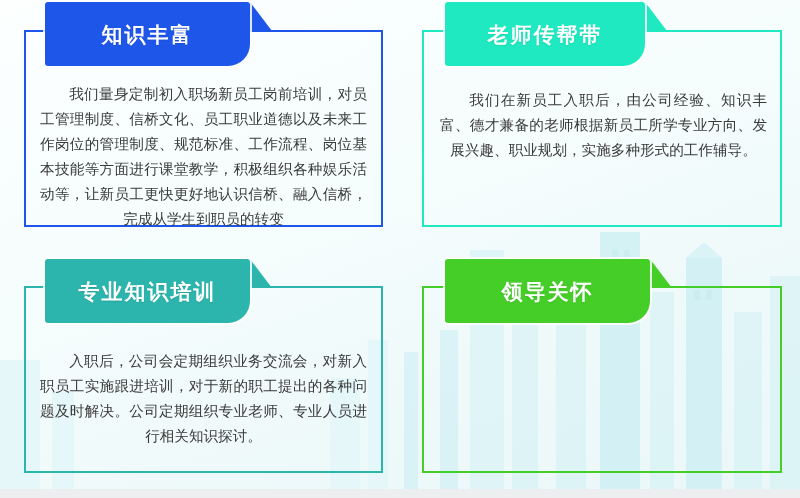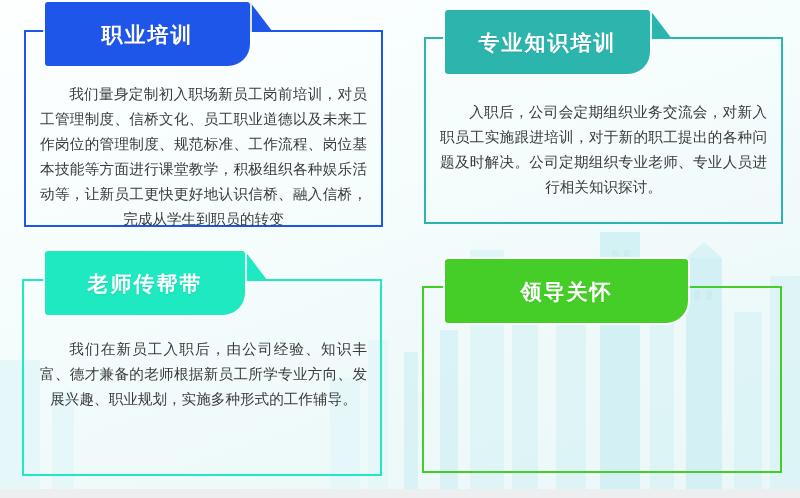--- a/index.html
+++ b/index.html
@@ -115,21 +115,21 @@
 
   .c1 .card-body { top: 82px; }
   .c2 .card-body { top: 88px; }
   .c3 .card-body { top: 100px; }
   .c4 .card-body { top: 95px; }
 
   .c2 .ribbon { width: 200px; }
   .c2 .ribbon-fold { left: 245px; }
   .c3 .ribbon { width: 205px; }
   .c3 .ribbon-fold { left: 250px; }
-  .c4 .ribbon { width: 243px; }
+  .c4 .ribbon { width: 205px; }
   .c4 .ribbon-fold { left: 250px; }
 </style>
 </head>
 <body style="background: rgb(242, 251, 251);">
 
 <div id="bg"></div>
 
 <svg id="bg-city" viewBox="0 0 800 498" preserveAspectRatio="none">
   <g fill="#d9f3f6" opacity="0.75">
     <rect x="470" y="250" width="34" height="248"></rect>
@@ -166,47 +166,47 @@
 <div id="bottom-strip" style="background: rgb(236, 238, 240);"></div>
 
 <div id="grid">
 
   <div class="card c1" style="--accent: #1f56ea;">
     <div class="card-frame">
       <div class="frame-notch"></div>
     </div>
     <div class="ribbon-fold"></div>
     <div class="ribbon">
-      <span class="ribbon-title">职业培训</span>
+      <span class="ribbon-title">知识丰富</span>
     </div>
     <div class="card-body">我们量身定制初入职场新员工岗前培训，对员工管理制度、信桥文化、员工职业道德以及未来工作岗位的管理制度、规范标准、工作流程、岗位基本技能等方面进行课堂教学，积极组织各种娱乐活动等，让新员工更快更好地认识信桥、融入信桥，完成从学生到职员的转变</div>
   </div>
 
+  <div class="card c2" style="--accent: #1fe9c0;">
+    <div class="card-frame">
+      <div class="frame-notch"></div>
+    </div>
+    <div class="ribbon-fold"></div>
+    <div class="ribbon">
+      <span class="ribbon-title">老师传帮带</span>
+    </div>
+    <div class="card-body">我们在新员工入职后，由公司经验、知识丰富、德才兼备的老师根据新员工所学专业方向、发展兴趣、职业规划，实施多种形式的工作辅导。</div>
+  </div>
+
   <div class="card c3" style="--accent: #2cb5ad;">
     <div class="card-frame">
       <div class="frame-notch"></div>
     </div>
     <div class="ribbon-fold"></div>
     <div class="ribbon">
       <span class="ribbon-title">专业知识培训</span>
     </div>
     <div class="card-body">入职后，公司会定期组织业务交流会，对新入职员工实施跟进培训，对于新的职工提出的各种问题及时解决。公司定期组织专业老师、专业人员进行相关知识探讨。</div>
   </div>
 
-  <div class="card c2" style="--accent: #1fe9c0;">
-    <div class="card-frame">
-      <div class="frame-notch"></div>
-    </div>
-    <div class="ribbon-fold"></div>
-    <div class="ribbon">
-      <span class="ribbon-title">老师传帮带</span>
-    </div>
-    <div class="card-body">我们在新员工入职后，由公司经验、知识丰富、德才兼备的老师根据新员工所学专业方向、发展兴趣、职业规划，实施多种形式的工作辅导。</div>
-  </div>
-
   <div class="card c4" style="--accent: #46ce28;">
     <div class="card-frame">
       <div class="frame-notch"></div>
     </div>
     <div class="ribbon-fold"></div>
     <div class="ribbon">
       <span class="ribbon-title">领导关怀</span>
     </div>
   </div>
 

